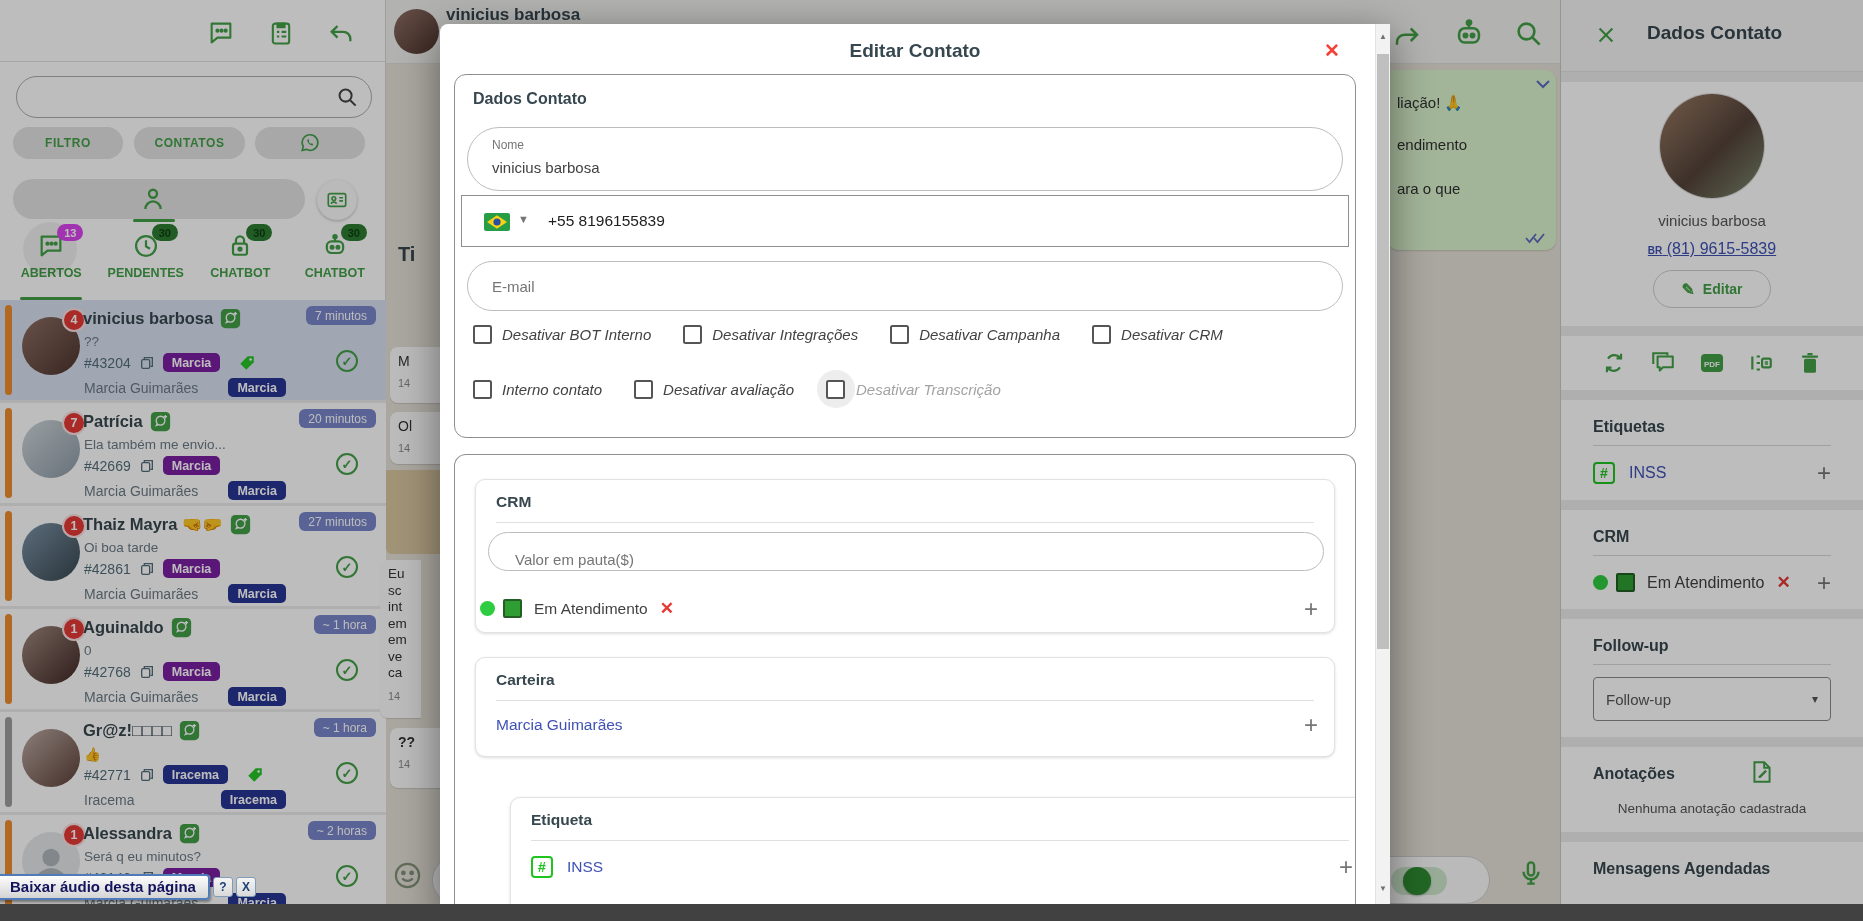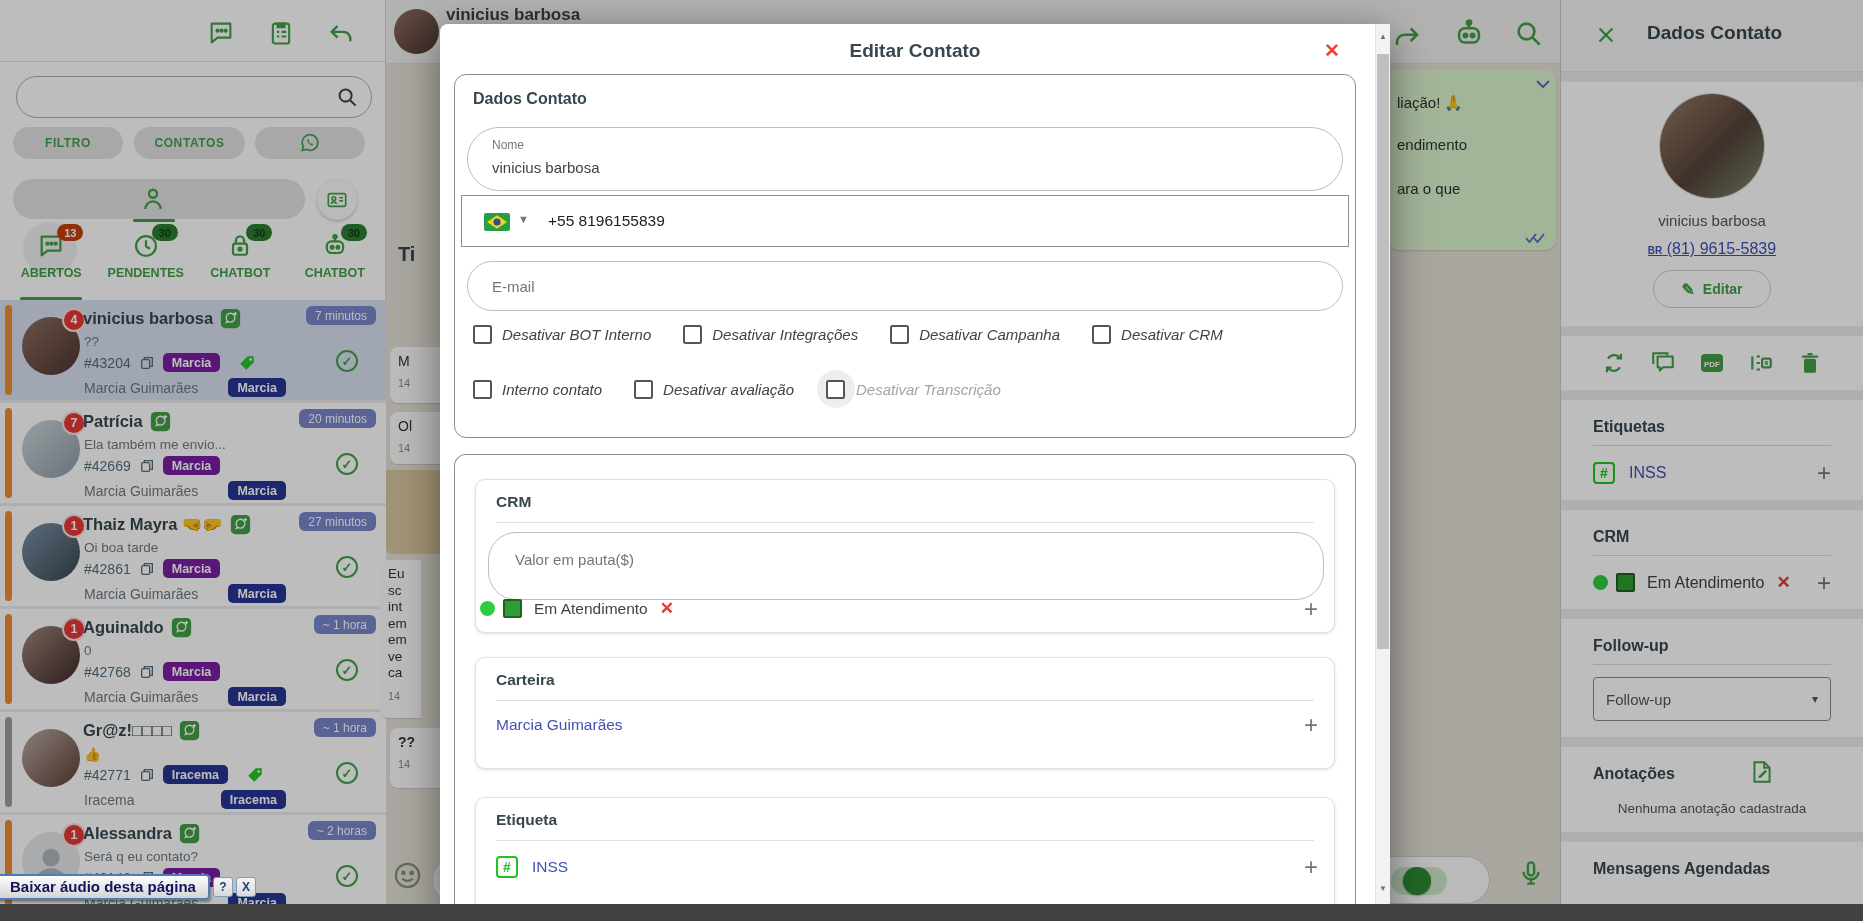--- a/index.html
+++ b/index.html
@@ -126,26 +126,26 @@
   .chk { display:flex; align-items:center; gap:10px; cursor:pointer; }
   .chk .box { width:19px; height:19px; border:2px solid #555; border-radius:2.5px; background:#fff; }
   .chk .clbl { font-size:15px; color:#424242; white-space:nowrap;font-style:italic; }
   .chk.muted .clbl { color:#a3a3a3; }
   .chk.muted .halo { width:38px; height:38px; border-radius:50%; background:#ededed; display:flex; align-items:center; justify-content:center; margin:-9px; }
   #card2 { left:14px; top:430px; width:902px; height:467px; border-bottom:none; border-radius:12px 12px 0 0; overflow:hidden; }
   .subcard { position:absolute; left:20px; width:860px; background:#fff; border:1px solid #e2e2e2; border-radius:10px; box-shadow:0 1px 3px rgba(0,0,0,.14); }
   #crm-card { top:24px; height:154px; }
   .sub-h { position:absolute; left:20px; top:13px; font-size:15.5px; font-weight:bold; color:#37474f; }
   .sub-hr { position:absolute; left:20px; right:20px; top:42px; height:1px; background:#e0e0e0; }
-  .vp-pill { position:absolute; left:12px; top:52px; width:836px; height:68px; border:1.5px solid #bdbdbd; border-radius:28px; }
+  .vp-pill { position:absolute; left:12px; top:52px; width:836px; height:39px; border:1.5px solid #bdbdbd; border-radius:28px; }
   .vp-pill .ph { position:absolute; left:26px; top:18px; font-size:15px; color:#757575; }
   .statusrow { position:absolute; left:4px; right:16px; top:118px; display:flex; align-items:center; }
-  #cart-card { top:202px; height:112px; }
+  #cart-card { top:202px; height:100px; }
   .rowline { position:absolute; left:20px; right:16px; top:58px; display:flex; align-items:center; }
-  #etq-card { top:342px; height:125px; }
+  #etq-card { top:342px; height:125px;margin-left:35px; }
 
   
   #tooltip { position:absolute; left:-4px; top:874px; z-index:70; display:flex; align-items:center; gap:3px; }
   .tt-main { border:2px solid #4f7cb8; border-radius:4px; background:linear-gradient(#fdfdfd,#d4d4d4); padding:2px 12px 3px 12px; font-size:15px; font-weight:bold; color:#13135e; box-shadow:1px 2px 3px rgba(0,0,0,.4); white-space:nowrap; }
   .tt-btn { width:20px; height:20px; border:1px solid #7f9db9; border-radius:3px; background:linear-gradient(#f4f4f4,#d9d9d9); font-size:12px; font-weight:bold; color:#1b3f77; display:flex; align-items:center; justify-content:center; cursor:pointer; }
   #bottom-bar { position:absolute; left:0; top:904px; width:1863px; height:17px; background:#414141; z-index:80; }
 </style>
 </head>
 <body>
 
@@ -199,21 +199,21 @@
           <path d="M5.5 16c.6-2.2 5.4-2.2 6 0M14.5 9.5h4M14.5 13h4"></path>
         </svg>
     </div>
     <div id="tabs">
         <div class="tab active">
           <span class="tab-ic"><svg viewBox="0 0 24 24" fill="none" stroke="#43a047" stroke-width="1.9">
               <path d="M4 4h16v12H9l-5 4z" stroke-linejoin="round"></path>
               <circle cx="9" cy="10" r="0.9" fill="#43a047"></circle>
               <circle cx="12.5" cy="10" r="0.9" fill="#43a047"></circle>
               <circle cx="16" cy="10" r="0.9" fill="#43a047"></circle>
-            </svg><span class="tab-badge" style="background:#c2410c;color:#ffffff">13</span></span>
+            </svg><span class="tab-badge" style="background:#d946ef;color:#ffffff">13</span></span>
           <span class="tab-label">ABERTOS</span>
         </div>
         <div class="tab">
           <span class="tab-ic"><svg viewBox="0 0 24 24" fill="none" stroke="#43a047" stroke-width="1.9">
               <circle cx="12" cy="12" r="8.5"></circle>
               <path d="M12 7v5.3l3.4 2"></path>
             </svg><span class="tab-badge" style="background:#2e7d32;color:#0d3f11">30</span></span>
           <span class="tab-label">PENDENTES</span>
         </div>
         <div class="tab">
@@ -394,21 +394,21 @@
           <div class="cunread">1</div>
           <div class="crow1">
             <span class="cname">Alessandra</span>
             <span class="wa-ic"><svg viewBox="0 0 24 24">
                 <rect x="1" y="1" width="22" height="22" rx="5" fill="#43a047"></rect>
                 <path d="M7.2 16.5l1-2.3A5 5 0 1 1 11.5 16a5 5 0 0 1-2.1-.5z" fill="none" stroke="#fff" stroke-width="1.5"></path>
                 <path d="M17.5 4.5v4M15.5 6.5h4" stroke="#fff" stroke-width="1.5"></path>
               </svg></span>
           </div>
           <span class="ctime">~ 2 horas</span>
-          <div class="cprev">Será q eu contato?</div>
+          <div class="cprev">Será q eu minutos?</div>
           <div class="crow3">
             <span class="cticket">#43146</span>
             <span class="copy-ic"><svg viewBox="0 0 24 24" fill="none" stroke="#546e7a" stroke-width="2">
                 <rect x="4" y="7" width="12" height="13" rx="2"></rect>
                 <path d="M8 7V4h12v13h-3"></path>
               </svg></span>
             <span class="badge" style="background:#7b1fa2">Marcia</span>
           </div>
           <div class="crow4">
             <span class="cagent">Marcia Guimarães</span>

